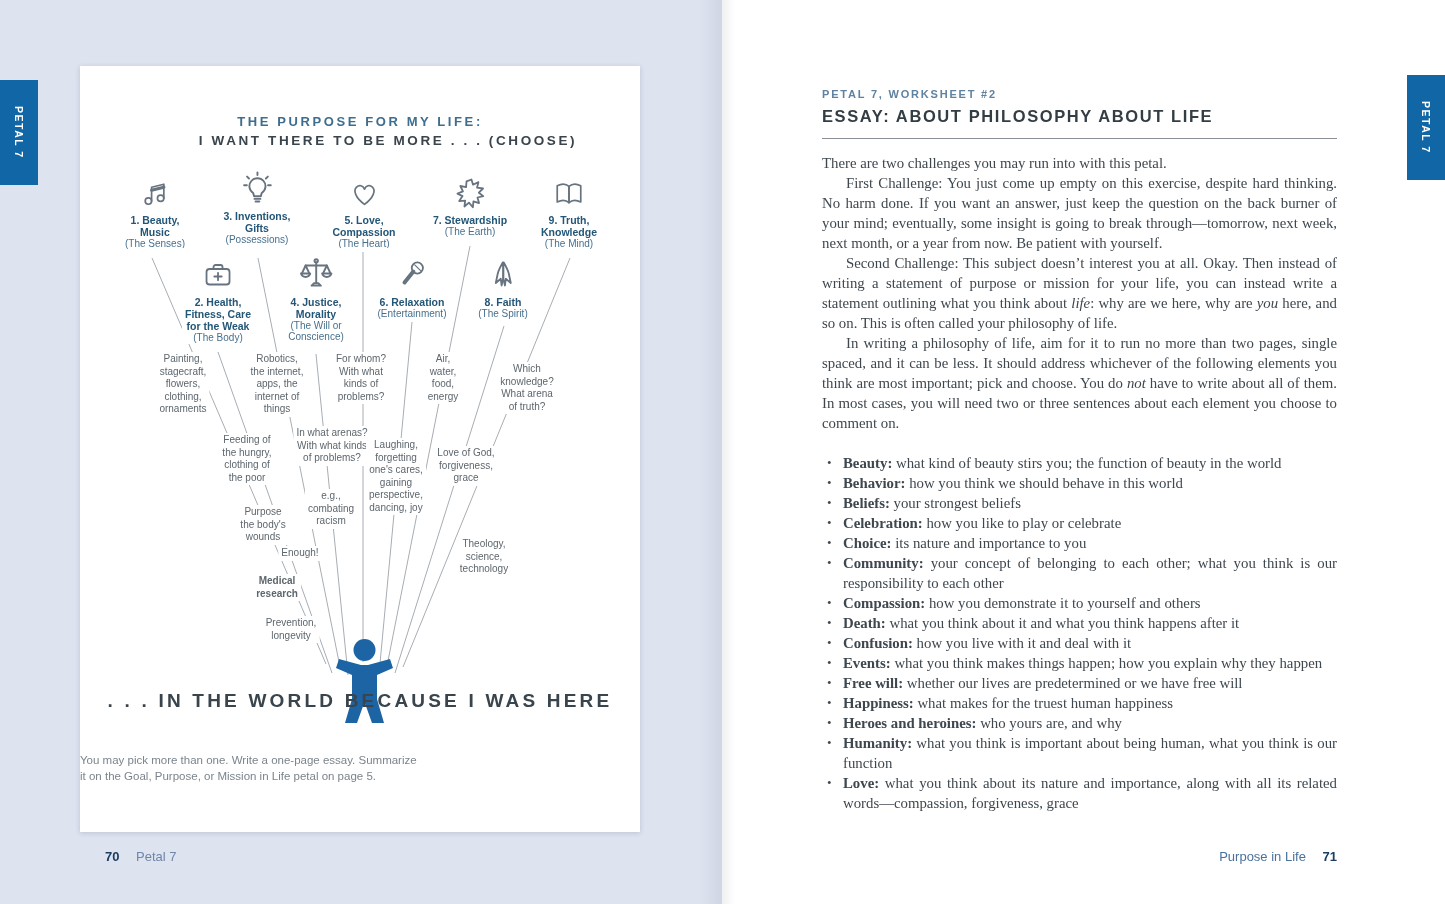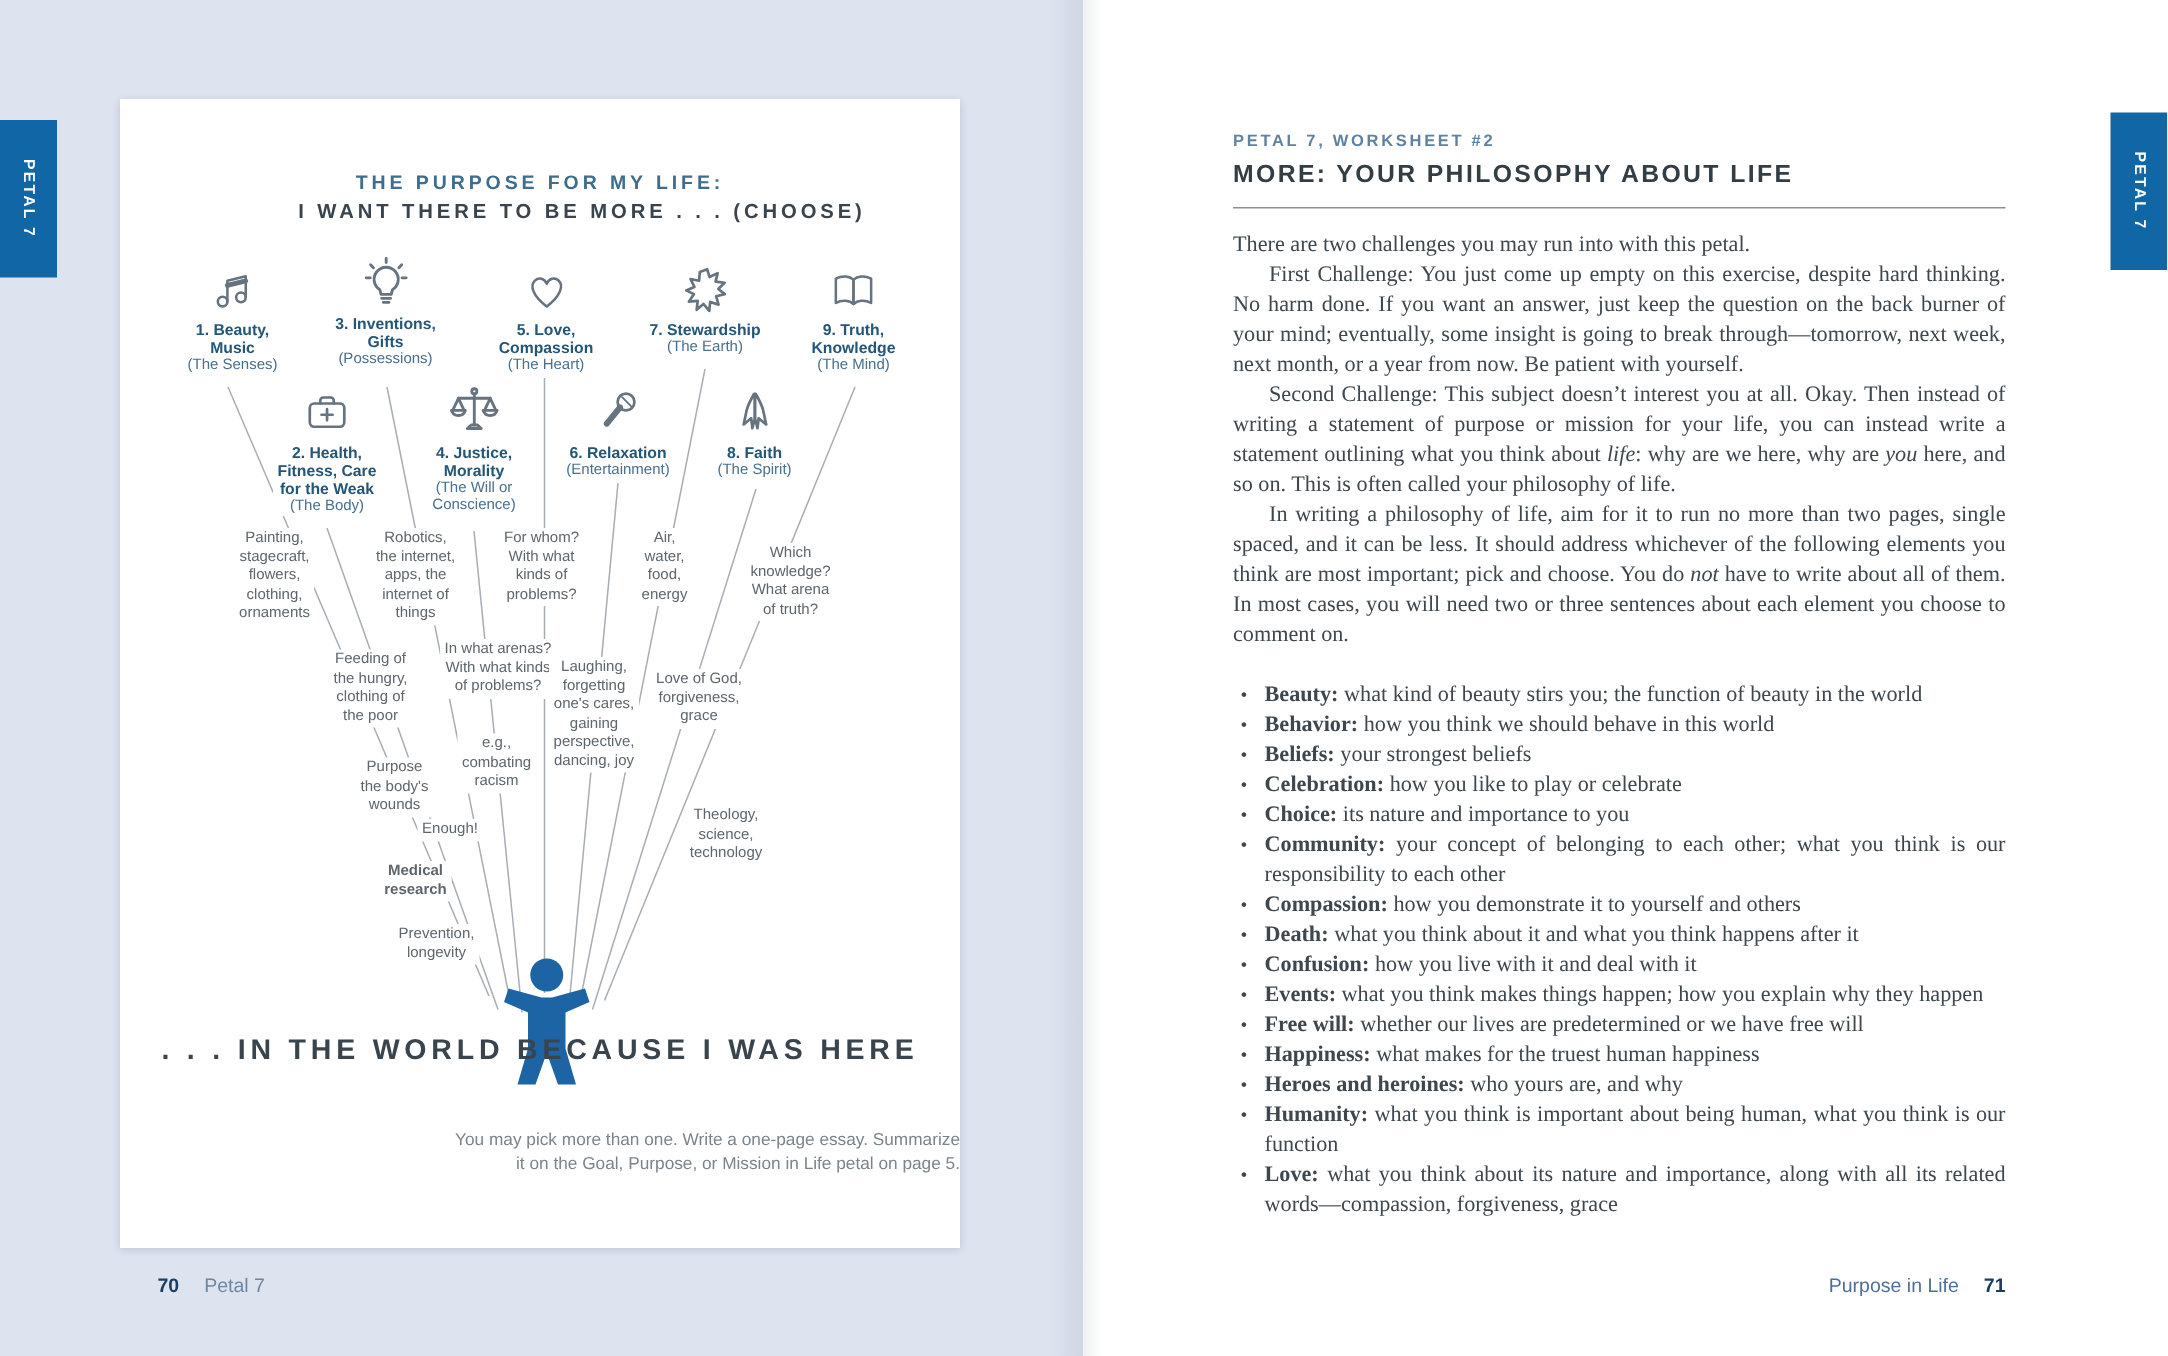--- a/index.html
+++ b/index.html
@@ -35,21 +35,21 @@
   .cat .ic { height:44px; display:flex; align-items:flex-end; justify-content:center; }
   .cat .ic svg { stroke:#67737f; fill:none; stroke-width:1.8; stroke-linecap:round; stroke-linejoin:round; }
   .cat-label { margin-top:4px; color:#235677; font-size:10.5px; font-weight:bold; line-height:12px; white-space:pre-line; }
   .cat-sub { margin-top:1px; color:#47708e; font-size:10px; line-height:10.5px; white-space:pre-line; }
 
   .note { position:absolute; transform:translateX(-50%); text-align:center; z-index:2;
     background:#ffffff; padding:1px 3px; color:#5d666d; font-size:10px; line-height:12.5px; white-space:pre-line; }
 
   .statement { position:absolute; left:0; top:624px; width:560px; text-align:center;
     color:#39444c; font-size:19px; font-weight:bold; letter-spacing:3.2px; }
-  .caption { position:absolute; left:0; top:686px; width:560px; text-align:right;
+  .caption { position:absolute; left:0; top:686px; width:560px; text-align:left;
     color:#7b848c; font-size:11.5px; line-height:16px; white-space:pre-line; }
 
   
   .rpage { position:absolute; left:822px; top:88px; width:515px; }
   .eyebrow { color:#5f82a1; font-size:11px; font-weight:bold; letter-spacing:1.8px; }
   .rtitle { margin-top:7px; color:#333d44; font-size:16.5px; font-weight:bold; letter-spacing:1.6px; }
   .rule { margin-top:12px; border:none; border-top:1px solid #8b9096; }
   .body { margin-top:14px; font-family:"Liberation Serif", serif; font-size:14.8px; line-height:20px;
     color:#3e474e; text-align:justify; }
   .body p.ind { text-indent:24px; }
@@ -265,21 +265,21 @@
     <div class="note" style="left:211px; top:550px;">Prevention,
 longevity</div>
 
     <div class="statement">. . . IN THE WORLD BECAUSE I WAS HERE</div>
     <div class="caption">You may pick more than one. Write a one-page essay. Summarize
 it on the Goal, Purpose, or Mission in Life petal on page 5.</div>
   </div>
 
   <div class="rpage">
     <div class="eyebrow">PETAL 7, WORKSHEET #2</div>
-    <div class="rtitle">MORE: YOUR PHILOSOPHY ABOUT LIFE</div>
+    <div class="rtitle">ESSAY: ABOUT PHILOSOPHY ABOUT LIFE</div>
     <hr class="rule">
     <div class="body">
       <p>There are two challenges you may run into with this petal.</p>
       <p class="ind">First Challenge: You just come up empty on this exercise, despite hard thinking. No harm done. If you want an answer, just keep the question on the back burner of your mind; eventually, some insight is going to break through—tomorrow, next week, next month, or a year from now. Be patient with yourself.</p>
       <p class="ind"><span>Second Challenge: This subject doesn’t interest you at all. Okay. Then instead of writing a statement of purpose or mission for your life, you can instead write a statement outlining what you think about </span><i>life</i><span>: why are we here, why are </span><i>you</i><span> here, and so on. This is often called your philosophy of life.</span></p>
       <p class="ind"><span>In writing a philosophy of life, aim for it to run no more than two pages, single spaced, and it can be less. It should address whichever of the following elements you think are most important; pick and choose. You do </span><i>not</i><span> have to write about all of them. In most cases, you will need two or three sentences about each element you choose to comment on.</span></p>
       <ul class="elements">
         <li><b>Beauty:</b> <span>what kind of beauty stirs you; the function of beauty in the world</span></li>
         <li><b>Behavior:</b> <span>how you think we should behave in this world</span></li>
         <li><b>Beliefs:</b> <span>your strongest beliefs</span></li>

